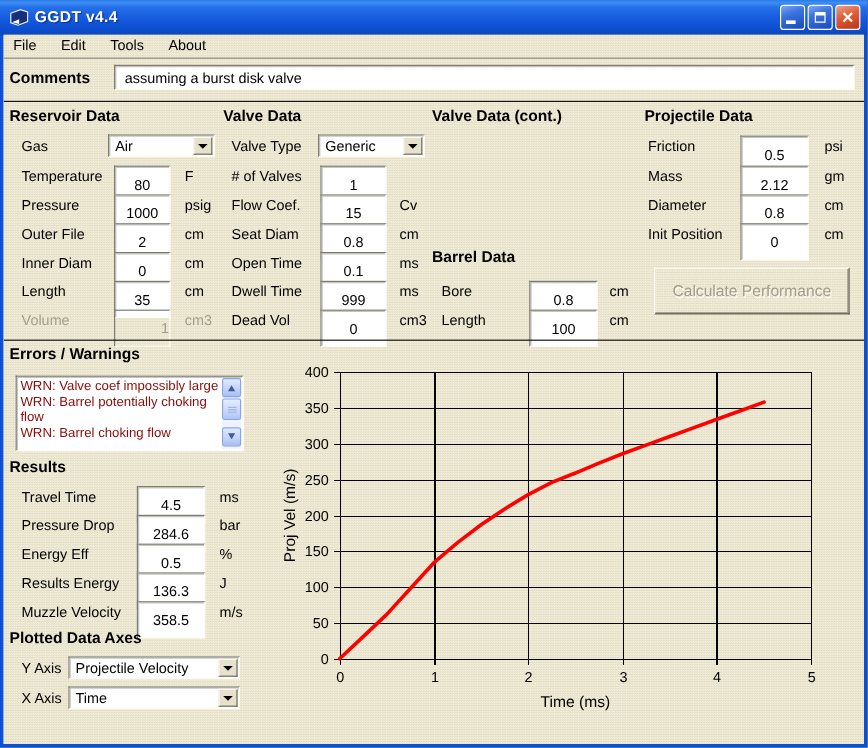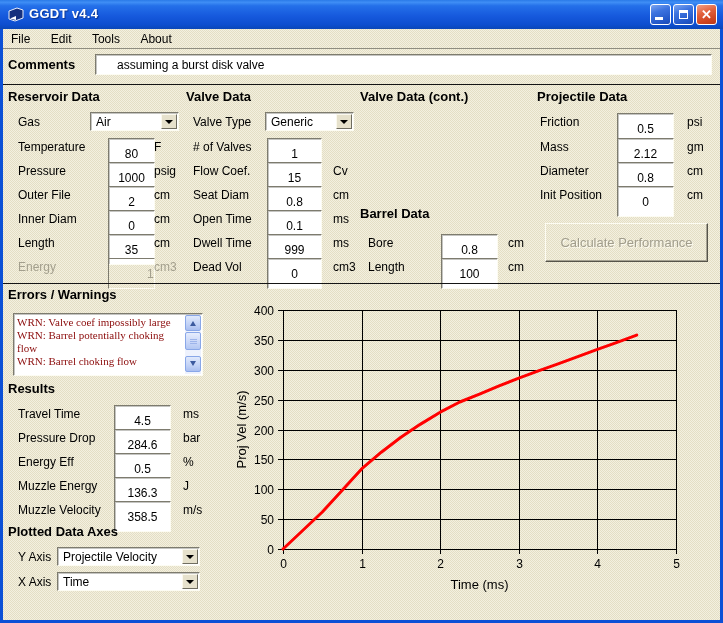--- a/index.html
+++ b/index.html
@@ -58,25 +58,25 @@
   .lbl, .unit { position:absolute; font-size:12px; line-height:20px; color:#000; white-space:nowrap; }
   .lbl.gray, .unit.gray { color:#a39f8d; }
 
   .tb {
     position:absolute; top:1px; height:31px; background:#fff;
     border:1px solid; border-color:#7d7b6e #fdfcf2 #fdfcf2 #7d7b6e;
     box-shadow:inset 1px 1px 0 rgba(90,90,80,0.35);
     font-family:"Liberation Sans", sans-serif; font-size:12px; text-align:center; color:#000;
     outline:none;
   }
-  .tb.left { text-align:left; padding-left:21px; }
+  .tb.left { text-align:left; padding-left:8px; }
   .tb.dis { background:transparent; color:#a39f8d; box-shadow:none;padding-left:38px; }
 
   
-  .res .lbl  { left:15px; }  .res .tb  { left:92px;  width:47px;margin-left:13px; } .res .unit { left:151px; }
+  .res .lbl  { left:15px; }  .res .tb  { left:92px;  width:47px; } .res .unit { left:151px; }
   .res .combo{ left:87px;  width:89px; }
   .val .lbl  { left:190px; } .val .tb  { left:264px; width:55px; } .val .unit { left:330px; }
   .val .combo{ left:262px; width:89px; }
   .prj .lbl  { left:537px; } .prj .tb  { left:614px; width:57px; } .prj .unit { left:684px; }
   .bar .lbl  { left:365px; } .bar .tb  { left:438px; width:57px; } .bar .unit { left:505px; }
   .rsl .lbl  { left:15px; }  .rsl .tb  { left:111px; width:57px; } .rsl .unit { left:180px; }
   .pax .lbl  { left:15px; }  .pax .combo{ left:54px; width:143px; }
 
   .combo {
     position:absolute; top:0; height:19px; background:#fff;
@@ -104,21 +104,20 @@
     font-size:13px; color:#a19d8c; text-shadow:1px 1px 0 #fbf9ee;
     text-align:center; line-height:37px; cursor:default; white-space:nowrap;
   }
 
   
   .errbox {
     position:absolute; left:10px; top:284px; width:190px; height:63px;
     background:#fff;
     border:1px solid; border-color:#7d7b6e #fdfcf2 #fdfcf2 #7d7b6e;
     box-shadow:inset 1px 1px 0 rgba(90,90,80,0.35);
-    font-family:Liberation Serif, serif;
   }
   .errtext {
     position:absolute; left:3px; top:2px; width:165px;
     font-size:11px; line-height:13px; color:#8b0b0b;
   }
   .sbar { position:absolute; right:1px; top:1px; width:16px; height:59px; background:#eef2fd; }
   .sbtn {
     position:absolute; left:0; width:16px; height:16px; border-radius:2px;
     background:linear-gradient(180deg,#e0e9fc 0%,#c2d2f6 60%,#aabff0 100%);
     border:1px solid #89a7e8;
@@ -202,21 +201,21 @@
       <span class="lbl">Inner Diam</span>
       <input class="tb" value="0" style="">
       <span class="unit">cm</span>
     </div>
     <div class="frow res" style="top:204px;">
       <span class="lbl">Length</span>
       <input class="tb" value="35" style="">
       <span class="unit">cm</span>
     </div>
     <div class="frow res" style="top:228px;">
-      <span class="lbl gray">Energy</span>
+      <span class="lbl gray">Volume</span>
       <input class="tb dis" disabled="" value="109.956" style="">
       <span class="unit gray">cm3</span>
     </div>
 
     <div class="frow val" style="top:83px;">
       <span class="lbl">Valve Type</span>
       <div class="combo">
         <span class="combo-text">Generic</span>
         <span class="combo-btn">
             <span class="combo-arrow"></span>
@@ -321,21 +320,21 @@
       <span class="lbl">Pressure Drop</span>
       <input class="tb" value="284.6" style="">
       <span class="unit">bar</span>
     </div>
     <div class="frow rsl" style="top:423px;">
       <span class="lbl">Energy Eff</span>
       <input class="tb" value="0.5" style="">
       <span class="unit">%</span>
     </div>
     <div class="frow rsl" style="top:447px;">
-      <span class="lbl">Muzzle Energy</span>
+      <span class="lbl">Results Energy</span>
       <input class="tb" value="136.3" style="">
       <span class="unit">J</span>
     </div>
     <div class="frow rsl" style="top:471px;">
       <span class="lbl">Muzzle Velocity</span>
       <input class="tb" value="358.5" style="">
       <span class="unit">m/s</span>
     </div>
 
     <span class="hdr" style="left:5px; top:495px;">Plotted Data Axes</span>

